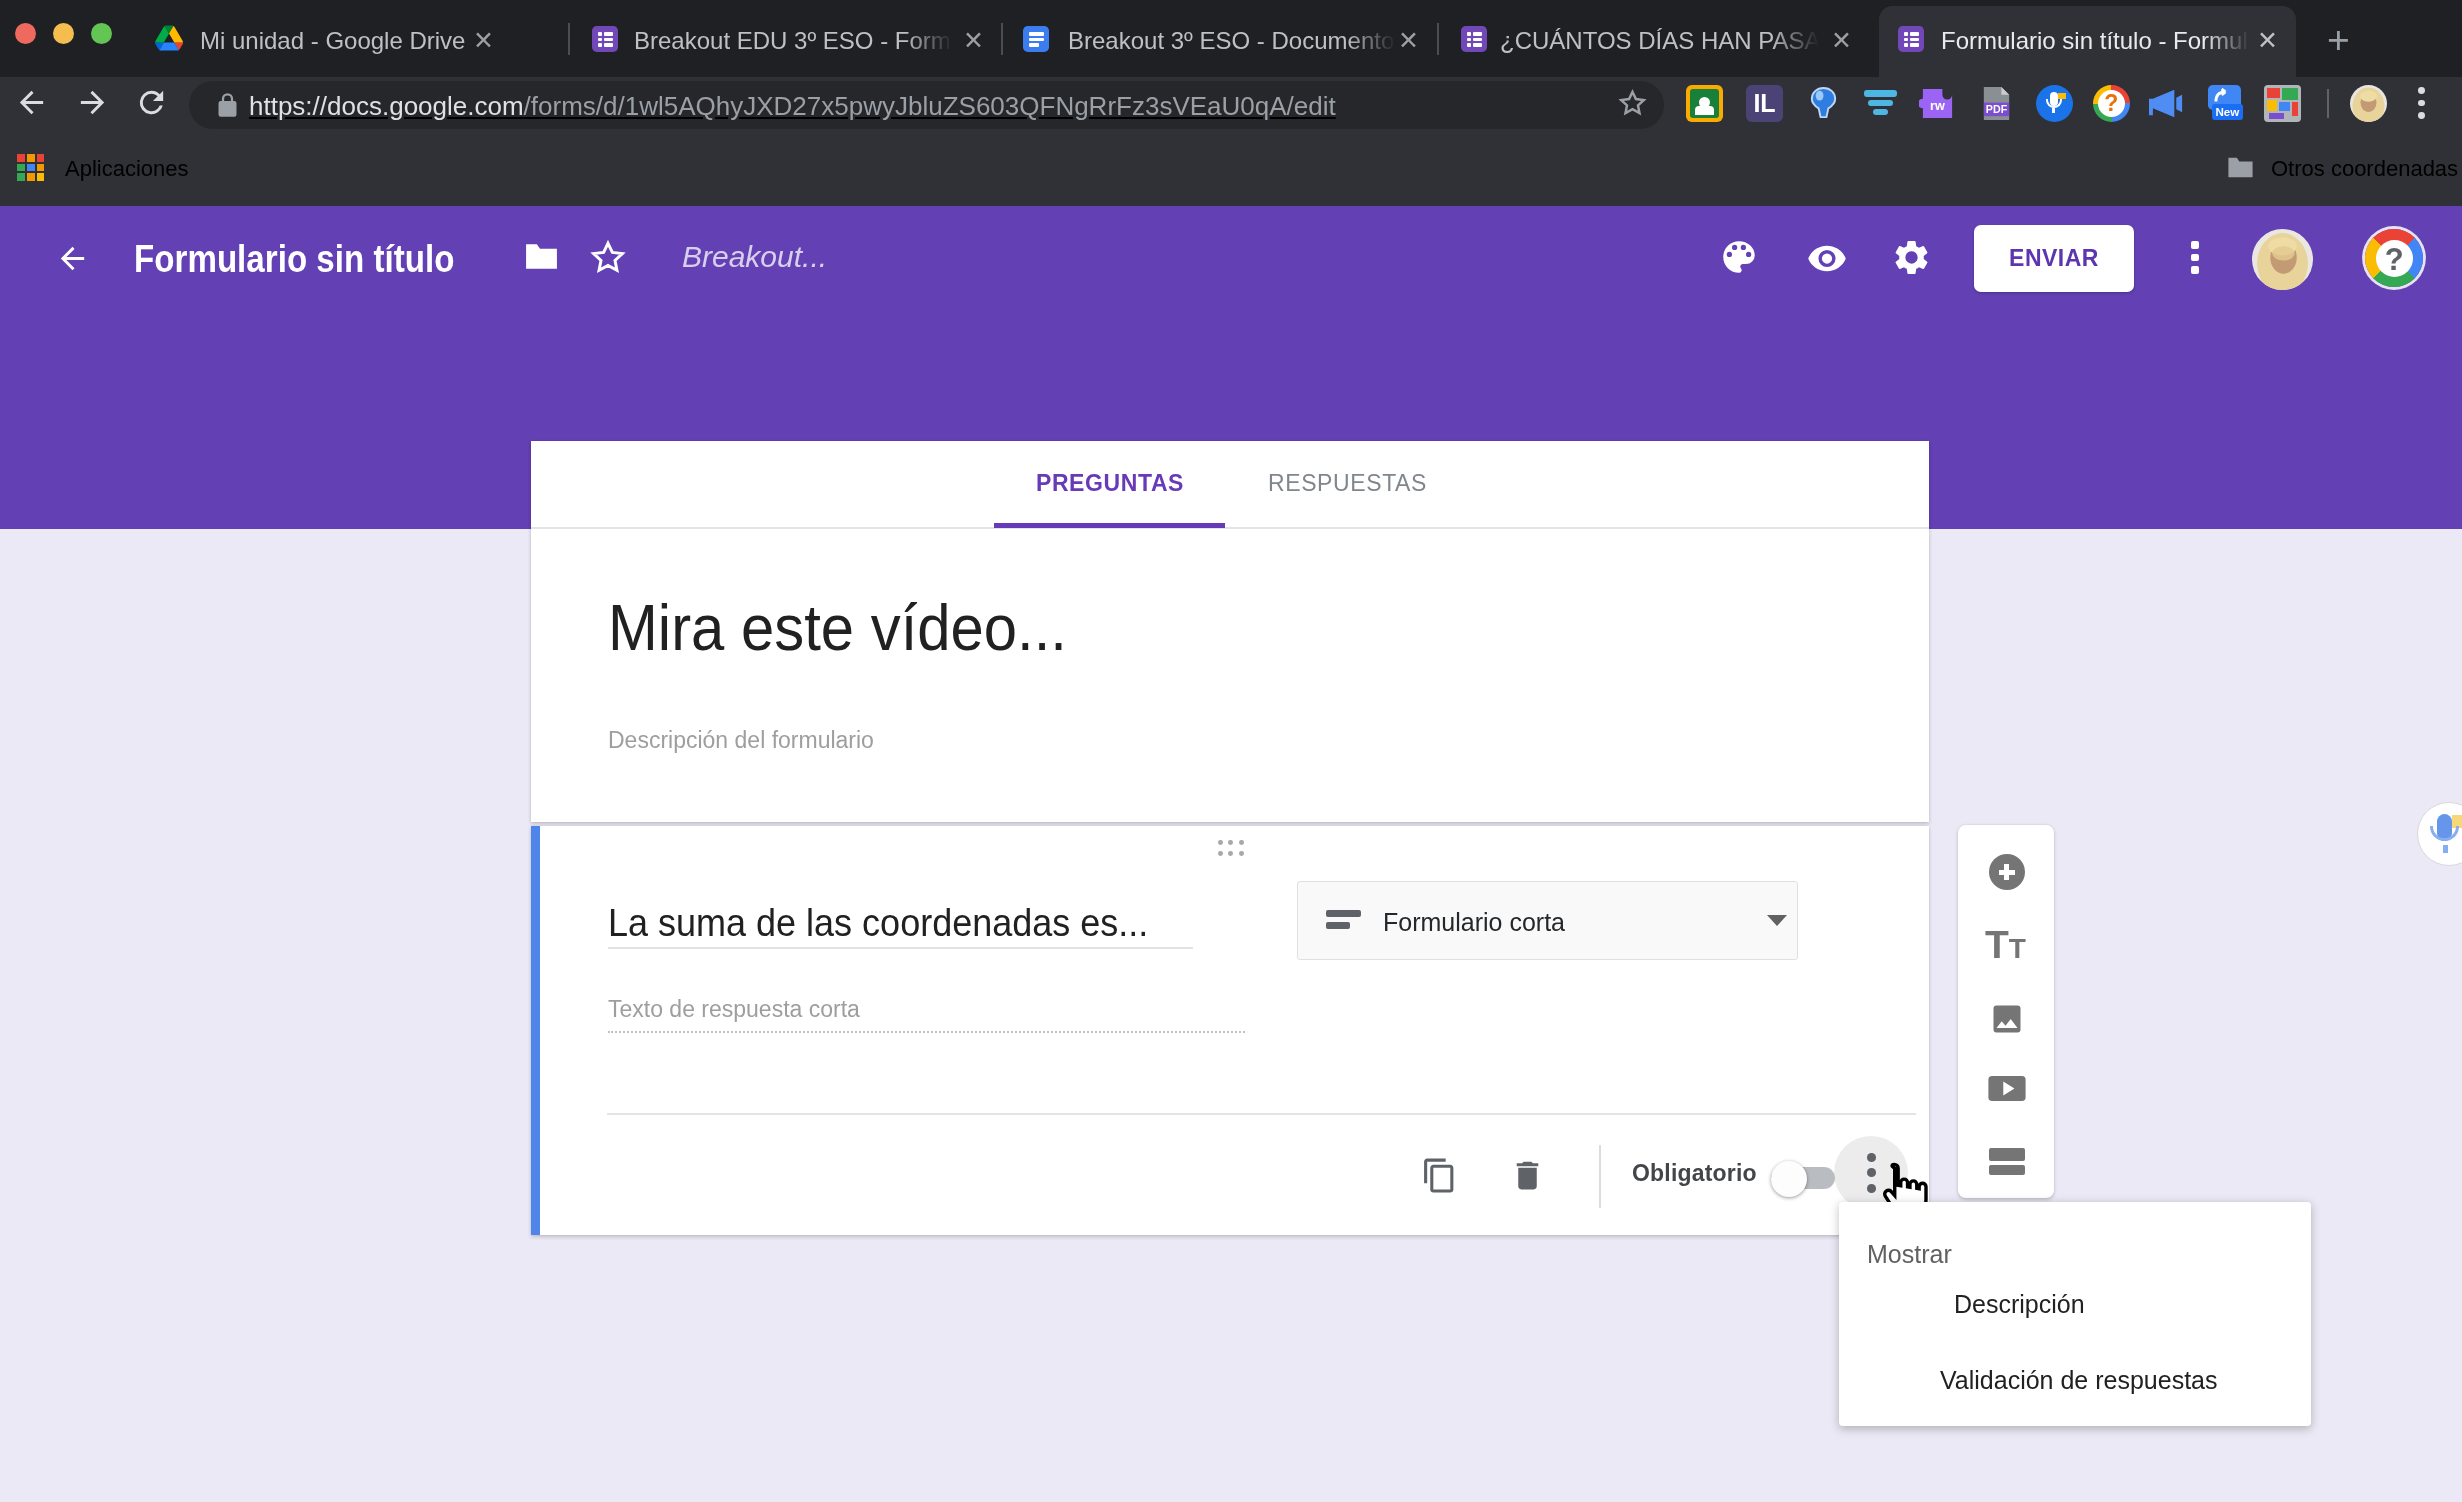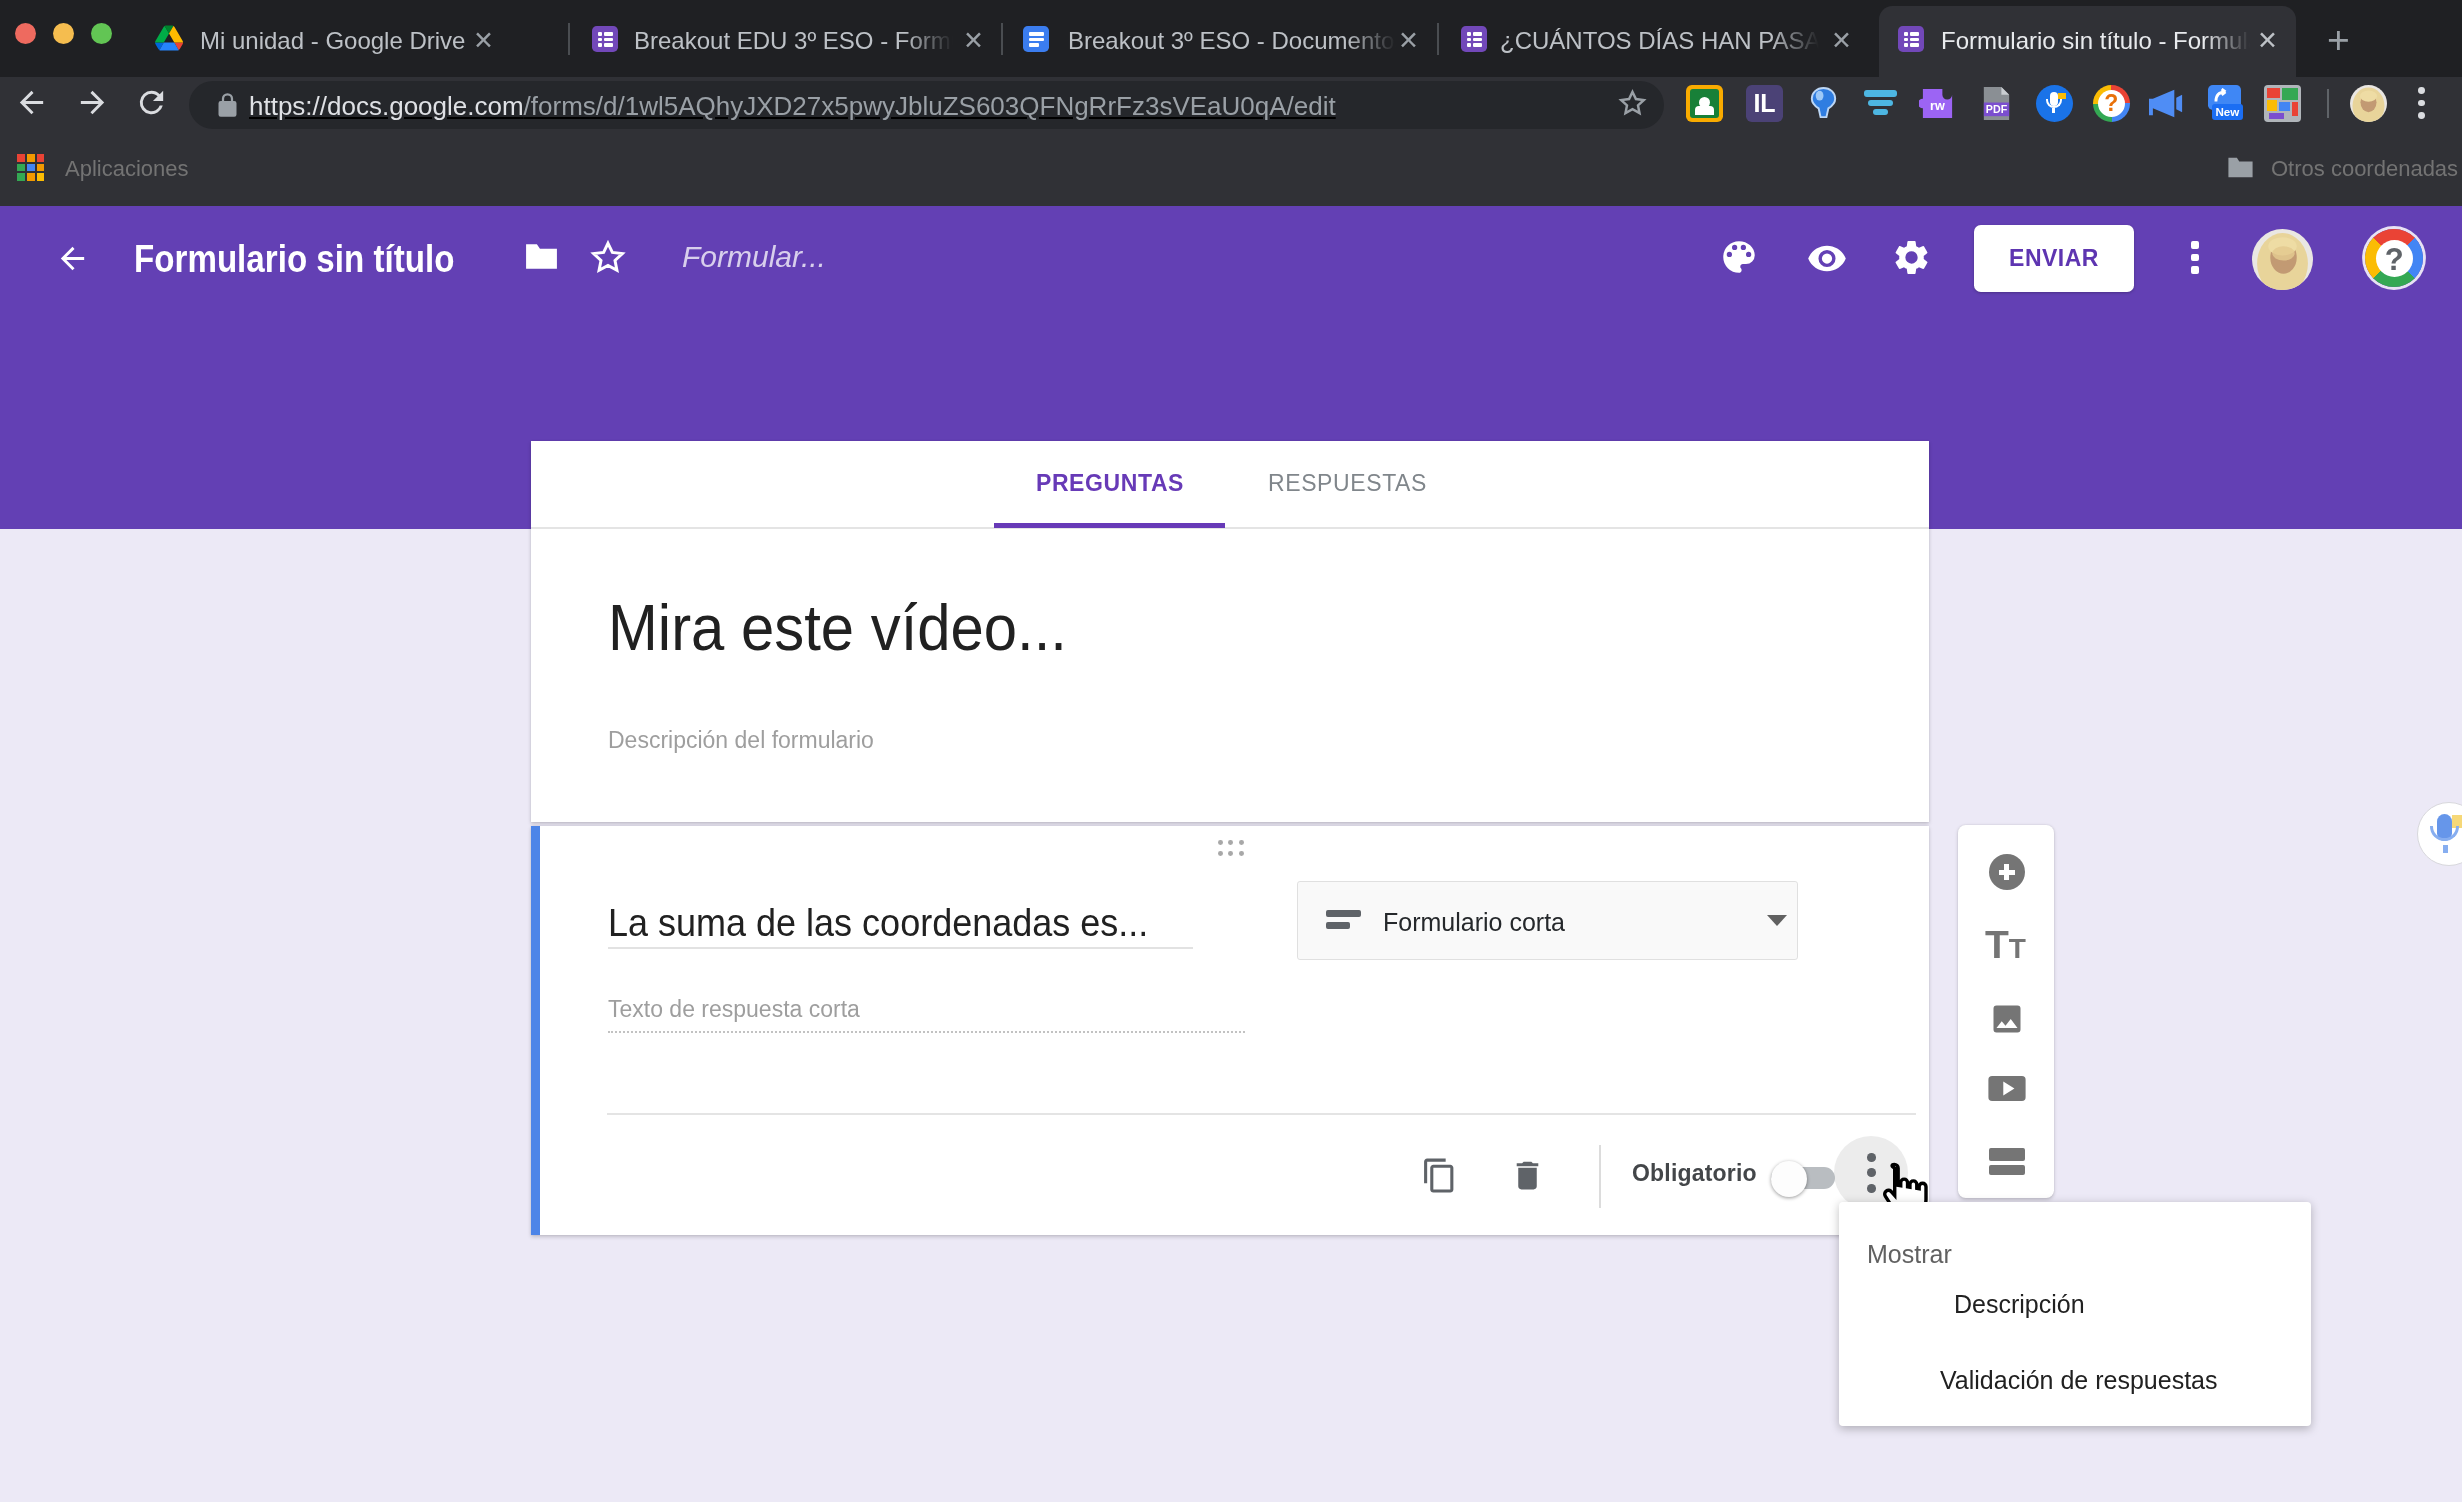--- a/index.html
+++ b/index.html
@@ -20,21 +20,21 @@
 #activetab { left:1879px; top:5.8px; width:417px; height:71px; background:#303136; border-radius:13.5px 13.5px 0 0; }
 
 
 #omni { left:189px; top:81px; width:1475px; height:48px; border-radius:24px; background:#25272b; }
 .navic { top:85px; }
 .url1 { color:#dfe1e5; } .url2 { color:#9aa0a6; }
 #urltext { left:249px; top:92px; font-size:26px; height:29px; line-height:29px; white-space:nowrap;text-decoration:underline; }
 .extic { top:85px; width:37px; height:37px; }
 
 
-.bktxt { font-size:22px; color:#737373; height:29px; line-height:29px; top:154px; white-space:nowrap; }
+.bktxt { font-size:22px; color:#000000; height:29px; line-height:29px; top:154px; white-space:nowrap; }
 
 
 #purple { left:0; top:206px; width:2462px; height:323px; background:#6340b4; }
 #formtitle { left:134px; top:238px; font-size:39px; font-weight:bold; color:#fff; height:42px; line-height:42px; transform:scaleX(0.85); transform-origin:0 50%; }
 #saving { left:682px; top:242px; font-size:30px; font-style:italic; color:rgba(255,255,255,0.75); height:29px; line-height:29px; }
 #enviar { left:1974px; top:225px; width:160px; height:67px; background:#fff; border-radius:6.8px; box-shadow:0 1px 2.9px rgba(0,0,0,0.25); }
 #enviar span { display:block; text-align:center; line-height:67px; color:#5e35b1; font-weight:bold; font-size:23px; letter-spacing:0.5px; }
 .vdots3 { width:7.7px; height:7.7px; border-radius:1.9px; background:#fff; left:0; }
 
 
@@ -253,21 +253,21 @@
 <svg class="abs" style="left:55px; top:241px;" width="35" height="35" viewBox="0 0 24 24">
     <path fill="#fff" d="M20 11H7.8l5.6-5.6L12 4l-8 8 8 8 1.4-1.4L7.8 13H20v-2z"></path>
   </svg>
 <div class="abs" id="formtitle">Formulario sin título</div>
 <svg class="abs" style="left:523px; top:241px;" width="37" height="31" viewBox="0 0 24 20">
     <path fill="#fff" d="M2 2h7l2 3h11v13H2z"></path>
   </svg>
 <svg class="abs" style="left:586px; top:237px;" width="44" height="42" viewBox="0 0 24 24">
     <path fill="none" stroke="#fff" stroke-width="1.7" d="M12 3.6l2.5 5.2 5.7.7-4.2 3.9 1.1 5.6L12 16.2 6.9 19l1.1-5.6-4.2-3.9 5.7-.7z"></path>
   </svg>
-<div class="abs" id="saving">Formular...</div>
+<div class="abs" id="saving">Breakout...</div>
 
 <svg class="abs" style="left:1718px; top:236px;" width="42" height="42" viewBox="0 0 24 24">
     <path fill="#fff" d="M12 3a9 9 0 0 0 0 18c.83 0 1.5-.67 1.5-1.5 0-.39-.15-.74-.39-1.01-.23-.26-.38-.61-.38-.99 0-.83.67-1.5 1.5-1.5H16a5 5 0 0 0 5-5c0-4.42-4.03-8-9-8zm-5.5 9a1.5 1.5 0 1 1 0-3 1.5 1.5 0 0 1 0 3zm3-4a1.5 1.5 0 1 1 0-3 1.5 1.5 0 0 1 0 3zm5 0a1.5 1.5 0 1 1 0-3 1.5 1.5 0 0 1 0 3zm3 4a1.5 1.5 0 1 1 0-3 1.5 1.5 0 0 1 0 3z"></path>
   </svg>
 <svg class="abs" style="left:1805px; top:238px;" width="44" height="41" viewBox="0 0 24 24">
     <path fill="#fff" d="M12 4.5C7 4.5 2.73 7.61 1 12c1.73 4.39 6 7.5 11 7.5s9.27-3.11 11-7.5c-1.73-4.39-6-7.5-11-7.5zm0 12.5a5 5 0 1 1 0-10 5 5 0 0 1 0 10zm0-8a3 3 0 1 0 0 6 3 3 0 0 0 0-6z"></path>
   </svg>
 <svg class="abs" style="left:1891px; top:237px;" width="41" height="41" viewBox="0 0 24 24">
     <path fill="#fff" d="M19.14 12.94c.04-.3.06-.61.06-.94 0-.32-.02-.64-.07-.94l2.03-1.58c.18-.14.23-.41.12-.61l-1.92-3.32a.488.488 0 0 0-.59-.22l-2.39.96c-.5-.38-1.03-.7-1.62-.94l-.36-2.54a.484.484 0 0 0-.48-.41h-3.84c-.24 0-.43.17-.47.41l-.36 2.54c-.59.24-1.13.57-1.62.94l-2.39-.96c-.22-.08-.47 0-.59.22L2.74 8.87c-.12.21-.08.47.12.61l2.03 1.58c-.05.3-.09.63-.09.94s.02.64.07.94l-2.03 1.58c-.18.14-.23.41-.12.61l1.92 3.32c.12.22.37.29.59.22l2.39-.96c.5.38 1.03.7 1.62.94l.36 2.54c.05.24.24.41.48.41h3.84c.24 0 .44-.17.47-.41l.36-2.54c.59-.24 1.13-.56 1.62-.94l2.39.96c.22.08.47 0 .59-.22l1.92-3.32c.12-.22.07-.47-.12-.61l-2.01-1.58zM12 15.6A3.61 3.61 0 0 1 8.4 12c0-1.98 1.62-3.6 3.6-3.6s3.6 1.62 3.6 3.6-1.62 3.6-3.6 3.6z"></path>
   </svg>

